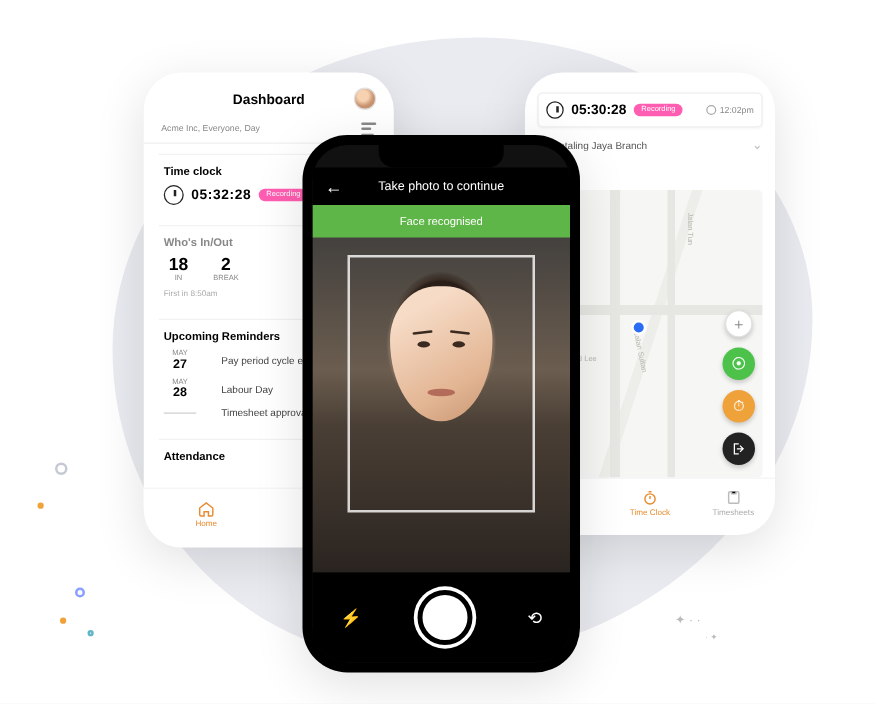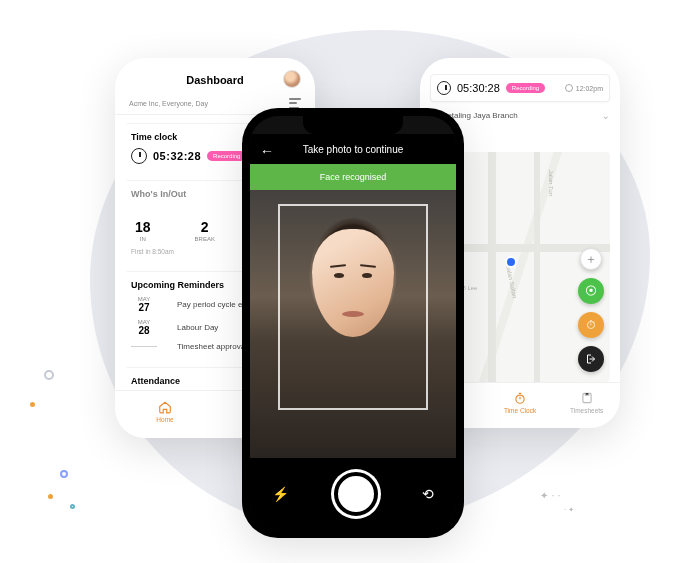--- a/index.html
+++ b/index.html
@@ -79,21 +79,21 @@
     content: ""; position: absolute; left: 7px; top: 3px;
     width: 1.5px; height: 5px; background: #222;
   }
   .clock-time { font-size: 11px; font-weight: 800; letter-spacing: .5px; }
   .pill {
     font-size: 6px; background: #ff5db1; color: #fff;
     padding: 2px 6px; border-radius: 8px;
   }
 
   .p1 .who-row { display: flex; justify-content: space-between; font-size: 7px; color: #888; }
-  .p1 .stats { display: flex; gap: 44px; margin-top: 20px; padding-left: 4px; }
+  .p1 .stats { display: flex; gap: 20px; margin-top: 4px; padding-left: 4px; }
   .p1 .stat-n { font-size: 14px; font-weight: 800; text-align: center; }
   .p1 .stat-l { font-size: 6px; color: #888; text-align: center; margin-top: 1px; }
   .p1 .first-in { font-size: 6.5px; color: #aaa; margin-top: 6px; }
 
   .p1 .rem-row { display: flex; gap: 20px; margin-top: 6px; align-items: center; font-size: 8px; }
   .p1 .rem-date { width: 26px; text-align: center; }
   .p1 .rem-date .m { font-size: 6px; color: #888; }
   .p1 .rem-date .d { font-size: 10px; font-weight: 700; }
   .p1 .rem-date .line { height: 1px; background: #d0d0d0; margin: 2px 0; }
   .p1 .rem-txt { font-size: 8px; color: #444; }
@@ -363,21 +363,21 @@
       <div class="ctl-icon">⚡</div>
       <div class="shutter"></div>
       <div class="ctl-icon">⟲</div>
     </div>
   </div>
 </div>
 
 <div class="phone p3">
   <div class="topcard">
     <div class="clock-icon" style="width:14px;height:14px"></div>
-    <div style="font-size:11px;font-weight:400">05:30:28</div>
+    <div style="font-size:11px;font-weight:700">05:30:28</div>
     <div class="pill">Recording</div>
     <div class="small-time">
       <div class="small-clock"></div>
       <span>12:02pm</span>
     </div>
   </div>
   <div class="locate-row">
     <span class="loc-icon">●</span>
     <span>Petaling Jaya Branch</span>
     <span class="chev">⌄</span>

